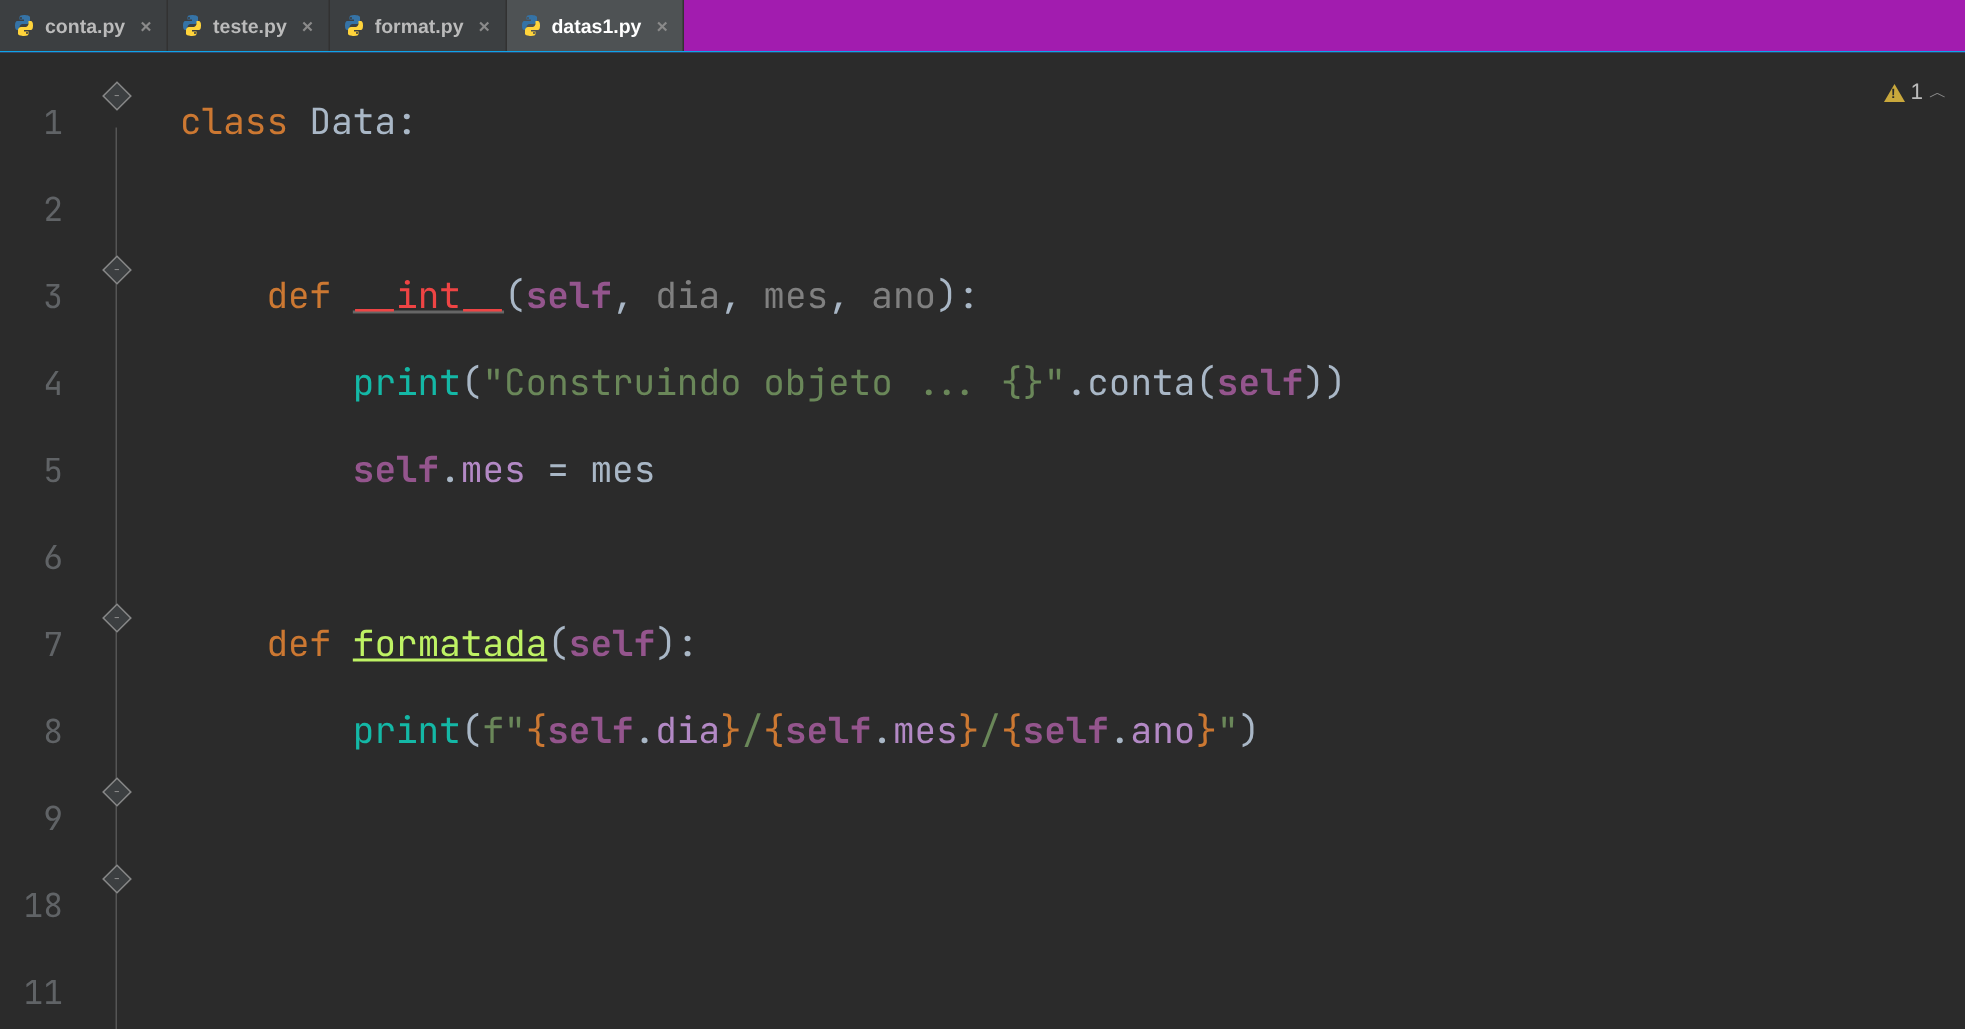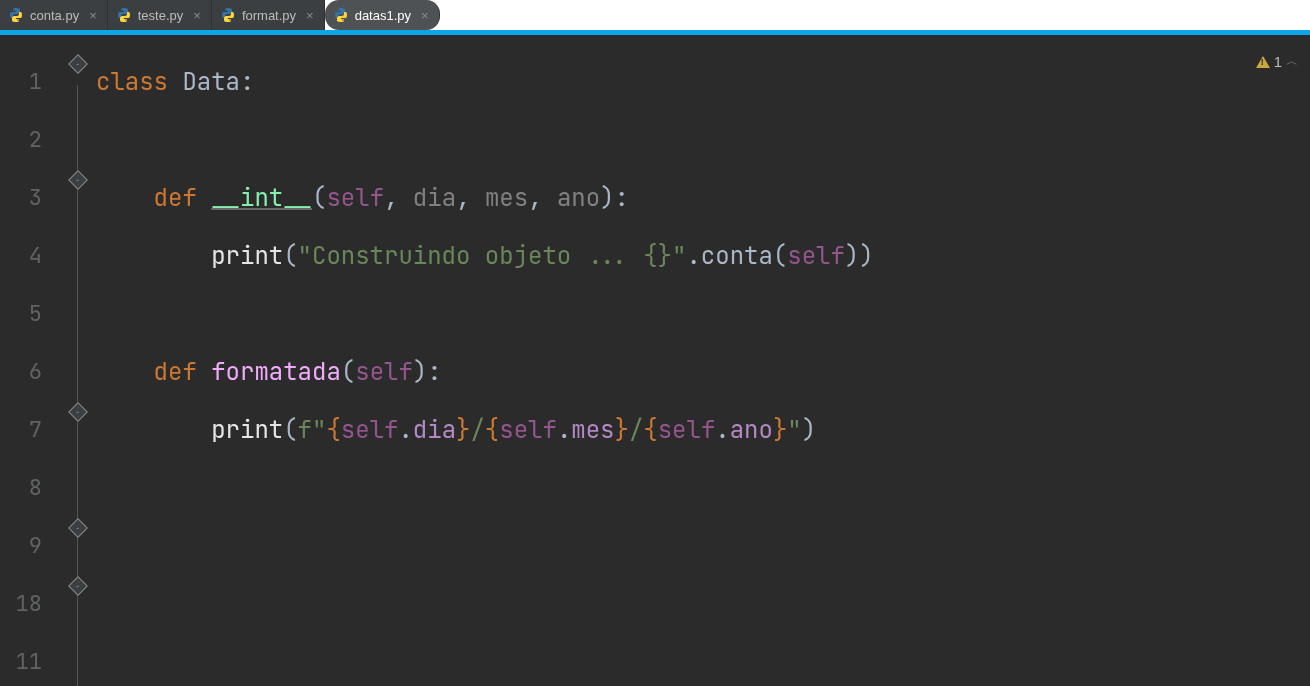--- a/index.html
+++ b/index.html
@@ -7,40 +7,40 @@
     width: 1310px;
     height: 686px;
     background: #2b2b2b;
     font-family: "JetBrains Mono", Menlo, Consolas, monospace;
     overflow: hidden;
     color: #a9b7c6;
   }
   .tabbar {
     display: flex;
     height: 35px;
-    background: #ffffff;
-    border-bottom: 5px solid #0ea5e9;
+    background: #a21caf;
+    border-bottom: 1px solid #0ea5e9;
     align-items: stretch;
+    font-weight: bold;
   }
   .tab {
     display: flex;
     align-items: center;
     padding: 0 10px 0 8px;
     border-right: 1px solid #323232;
     background: #3c3f41;
     color: #bbbbbb;
     font-size: 13px;
     gap: 6px;
     cursor: pointer;
     font-family: "Segoe UI", Arial, sans-serif;
   }
   .tab.active {
     background: #4e5254;
     color: #ffffff;
-    border-radius: 14px;
   }
   .tab .close {
     font-size: 13px;
     color: #8a8a8a;
     margin-left: 4px;
   }
   .py-icon {
     width: 16px; height: 16px;
     display: inline-block;
   }
@@ -98,27 +98,28 @@
     flex: 1;
     padding-top: 18px;
     font-size: 24px;
     position: relative;
   }
   .code .cl {
     height: 58px;
     line-height: 58px;
     white-space: pre;
     padding-left: 6px;
+    margin-left: 24px;
   }
   .kw { color: #cc7832; }
-  .fn { color: #f0abfc; }
-  .magic { color: #86efac; text-decoration: underline; text-decoration-color: #666; }
+  .fn { color: #bef264; text-decoration: underline; }
+  .magic { color: #ef4444; text-decoration: underline; text-decoration-color: #666; }
   .param { color: #808080; }
-  .selfp { color: #94558d; }
-  .builtin { color: #e5e5e5; }
+  .selfp { color: #94558d; font-weight: bold; }
+  .builtin { color: #14b8a6; }
   .str { color: #6a8759; }
   .op { color: #a9b7c6; }
   .punct { color: #a9b7c6; }
   .field { color: #b389c5; }
   .plain { color: #a9b7c6; }
   .warning-badge {
     position: absolute;
     top: 18px;
     right: 12px;
     display: flex;
@@ -239,20 +240,21 @@
 
     <div class="cl"><span class="kw">class</span><span class="plain"> </span><span class="plain">Data</span><span class="punct">:</span></div>
 
     <div class="cl"></div>
 
     <div class="cl">    <span class="kw">def</span> <span class="magic">__int__</span><span class="punct">(</span><span class="selfp">self</span><span class="punct">, </span><span class="param">dia</span><span class="punct">, </span><span class="param">mes</span><span class="punct">, </span><span class="param">ano</span><span class="punct">):</span></div>
 
     <div class="cl">        <span class="builtin">print</span><span class="punct">(</span><span class="str">"Construindo objeto ... {}"</span><span class="punct">.</span><span class="plain">conta</span><span class="punct">(</span><span class="selfp">self</span><span class="punct">))</span></div>
 
 
+    <div class="cl">        <span class="selfp">self</span><span class="punct">.</span><span class="field">mes</span><span class="op"> = </span><span class="plain">mes</span></div>
 
 
     <div class="cl"></div>
 
     <div class="cl">    <span class="kw">def</span> <span class="fn">formatada</span><span class="punct">(</span><span class="selfp">self</span><span class="punct">):</span></div>
 
     <div class="cl">        <span class="builtin">print</span><span class="punct">(</span><span class="str">f</span><span class="str">"</span><span class="kw">{</span><span class="selfp">self</span><span class="punct">.</span><span class="field">dia</span><span class="kw">}</span><span class="str">/</span><span class="kw">{</span><span class="selfp">self</span><span class="punct">.</span><span class="field">mes</span><span class="kw">}</span><span class="str">/</span><span class="kw">{</span><span class="selfp">self</span><span class="punct">.</span><span class="field">ano</span><span class="kw">}</span><span class="str">"</span><span class="punct">)</span></div>
 
     <div class="cl"></div>
 

